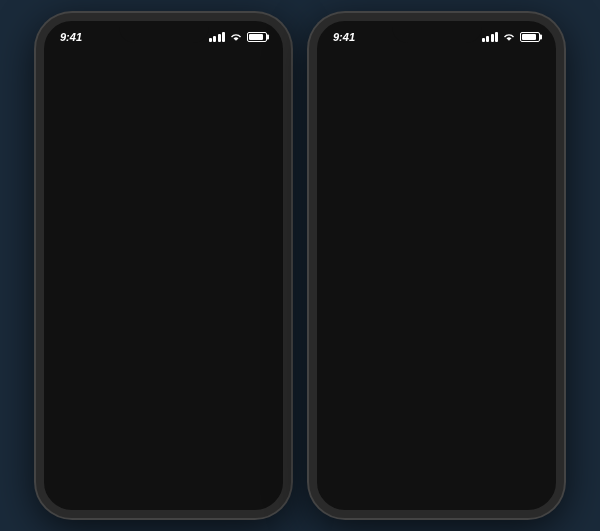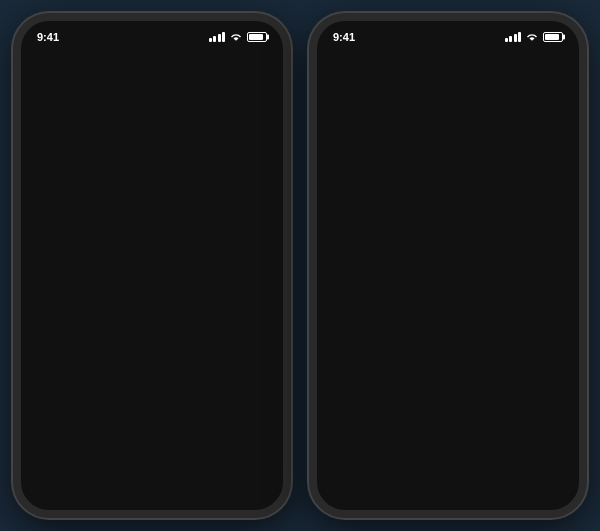--- a/index.html
+++ b/index.html
@@ -10,22 +10,23 @@
       display: flex;
       align-items: center;
       justify-content: center;
       gap: 18px;
       font-family: -apple-system, BlinkMacSystemFont, 'Helvetica Neue', sans-serif;
       overflow: hidden;
     }
 
     .phone-wrapper {
       position: relative;
-      width: 278px;
+      width: 255px;
       height: 505px;
+      font-style: italic;
     }
 
     .phone-frame {
       position: absolute;
       top: 0; left: 0;
       width: 100%;
       height: 100%;
       border-radius: 36px;
       border: 8px solid #2a2a2a;
       background: #111;

